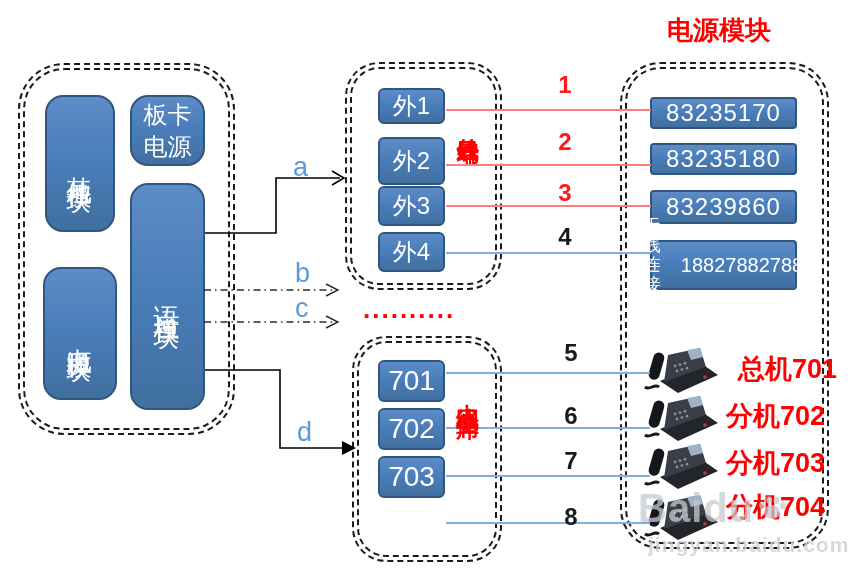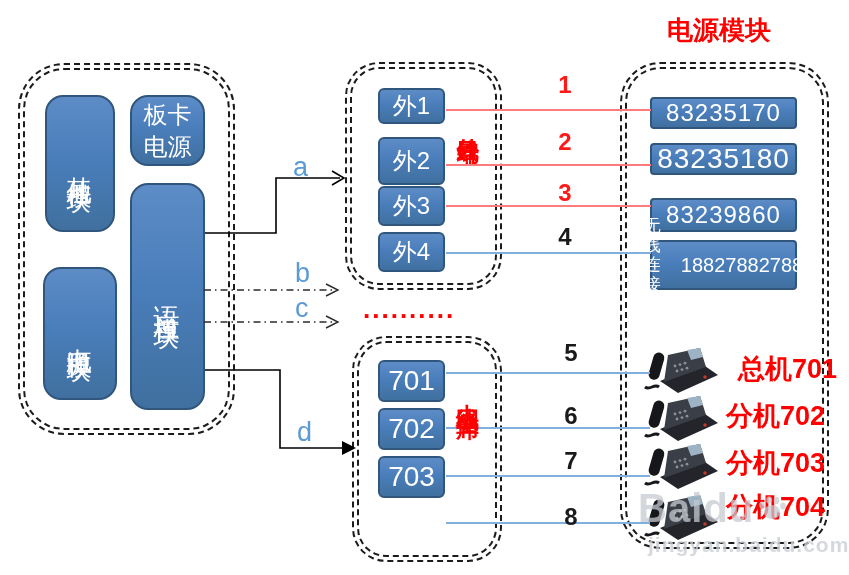--- a/index.html
+++ b/index.html
@@ -53,22 +53,22 @@
   <div class="redv" style="left:453px;top:120px;font-size:22px;letter-spacing:2px;">外线端口</div>
 
   <div class="dots" style="left:363px;top:294px;">..........</div>
 
   <div class="bluebox sq" style="left:378px;top:360px;width:67px;height:42px;font-size:28px;">701</div>
   <div class="bluebox sq" style="left:378px;top:408px;width:67px;height:42px;font-size:28px;">702</div>
   <div class="bluebox sq" style="left:378px;top:456px;width:67px;height:42px;font-size:28px;">703</div>
   <div class="redv" style="left:453px;top:385px;font-size:23px;letter-spacing:4px;">内线坐席</div>
 
   <div class="bluebox sq2" style="left:650px;top:97px;width:147px;height:32px;font-size:24px;letter-spacing:1px;">83235170</div>
-  <div class="bluebox sq2" style="left:650px;top:143px;width:147px;height:32px;font-size:28px;letter-spacing:1px;">83235180</div>
-  <div class="bluebox sq2" style="left:650px;top:190px;width:147px;height:34px;font-size:24px;letter-spacing:1px;margin-top:8px;">83239860</div>
+  <div class="bluebox sq2" style="left:650px;top:143px;width:147px;height:32px;font-size:24px;letter-spacing:1px;">83235180</div>
+  <div class="bluebox sq2" style="left:650px;top:190px;width:147px;height:34px;font-size:24px;letter-spacing:1px;">83239860</div>
   <div class="bluebox sq2" style="left:650px;top:240px;width:147px;height:50px;flex-direction:row;line-height:1.15;gap:20px;">
     <span style="font-size:17px;">无线连接台</span>
     <span style="font-size:20px;">18827882788</span>
   </div>
 
   <div class="phone" style="left:642px;top:340px;">
     <svg width="80" height="54" viewBox="0 0 80 54">
       <path d="M18 41 L60 24 L76 35 L36 53 Z" fill="#23252b"></path>
       <path d="M26 15 L58 8 L64 27 L22 42 Z" fill="#3a3e46"></path>
       <path d="M45 10 L58 8 L61 17 L49 20 Z" fill="#9db3c4"></path>

